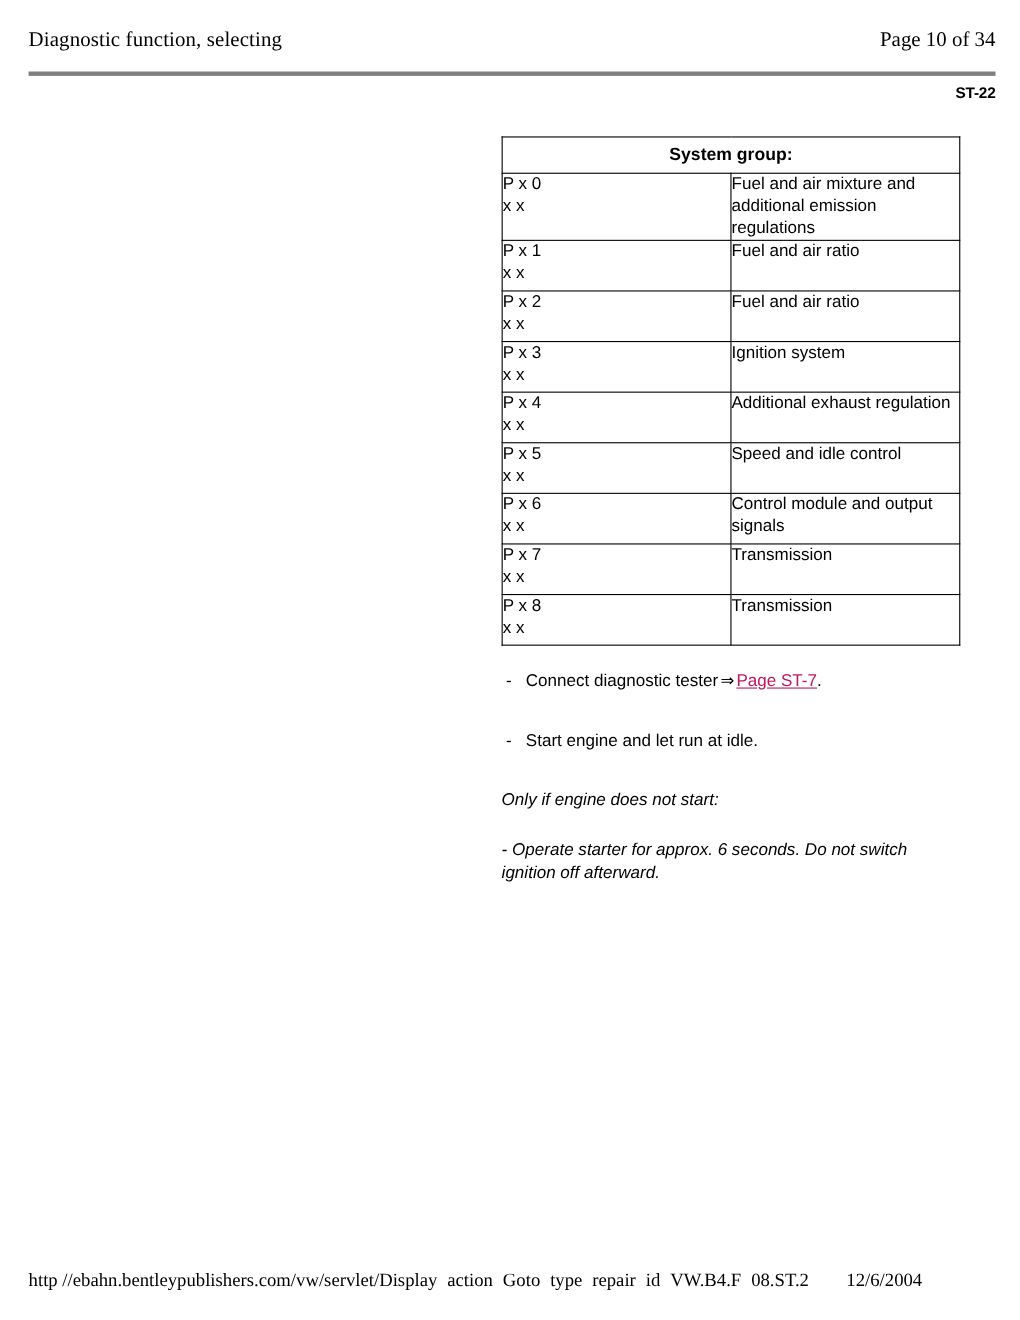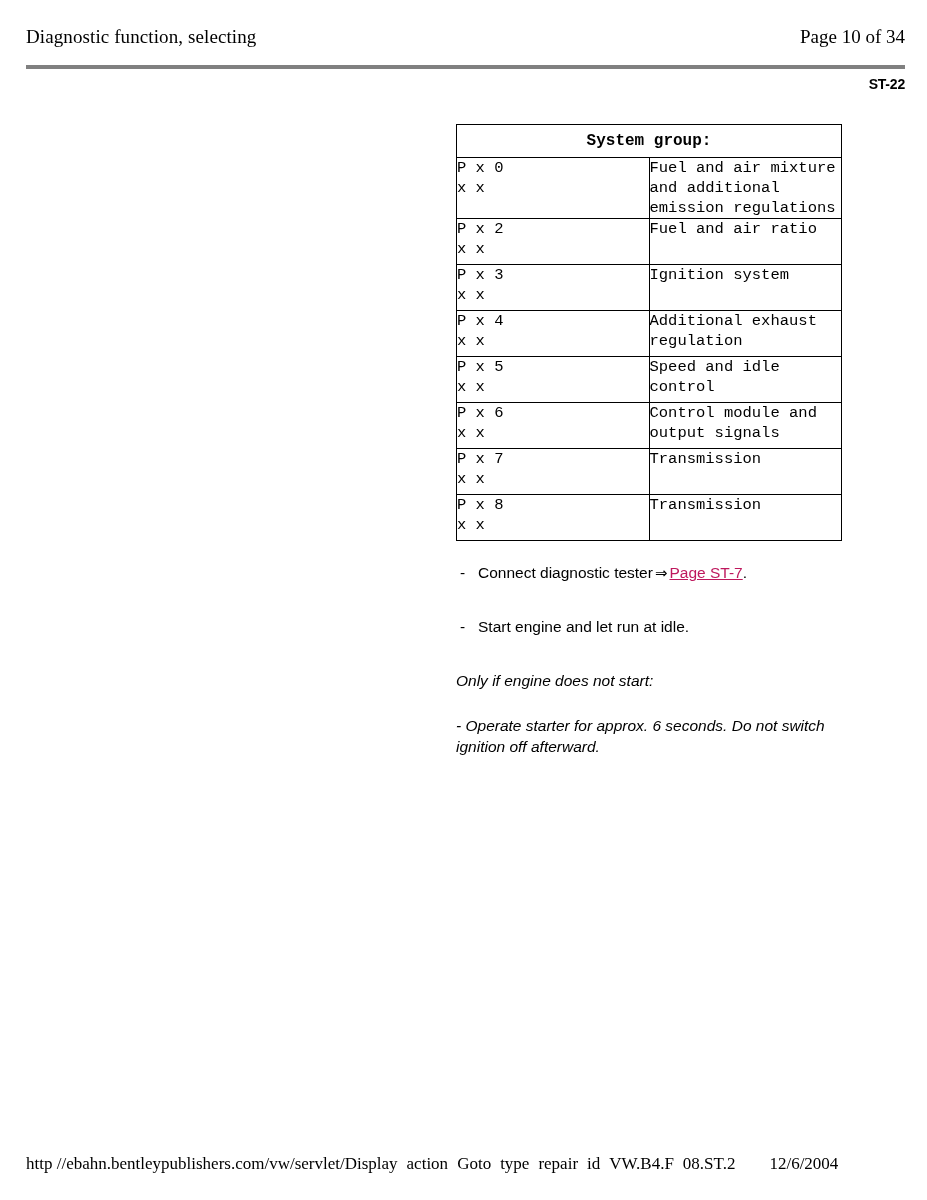--- a/index.html
+++ b/index.html
@@ -62,23 +62,23 @@
   .content-col {
     position: absolute;
     left: 456px;
     top: 124px;
     width: 417px;
   }
 
   
   table.system-group-table {
     border-collapse: collapse;
-    width: 386px;
+    width: 417px;
     table-layout: fixed;
-    font-family: Liberation Mono, monospace;
+    font-family: Liberation Sans, sans-serif;
   }
   table.system-group-table th,
   table.system-group-table td {
     border: 1.5px solid #000000;
     padding: 0;
     vertical-align: top;
   }
   table.system-group-table th.group-header {
     text-align: center;
     font-size: 16px;
@@ -193,20 +193,25 @@
         <th class="group-header" colspan="2">System group:</th>
       </tr>
     </thead>
     <tbody>
       <tr>
         <td class="code-cell">P x 0
 x x</td>
         <td class="desc-cell">Fuel and air mixture and additional emission regulations</td>
       </tr>
       <tr>
+        <td class="code-cell">P x 1
+x x</td>
+        <td class="desc-cell">Fuel and air ratio</td>
+      </tr>
+      <tr>
         <td class="code-cell">P x 2
 x x</td>
         <td class="desc-cell">Fuel and air ratio</td>
       </tr>
       <tr>
         <td class="code-cell">P x 3
 x x</td>
         <td class="desc-cell">Ignition system</td>
       </tr>
       <tr>

